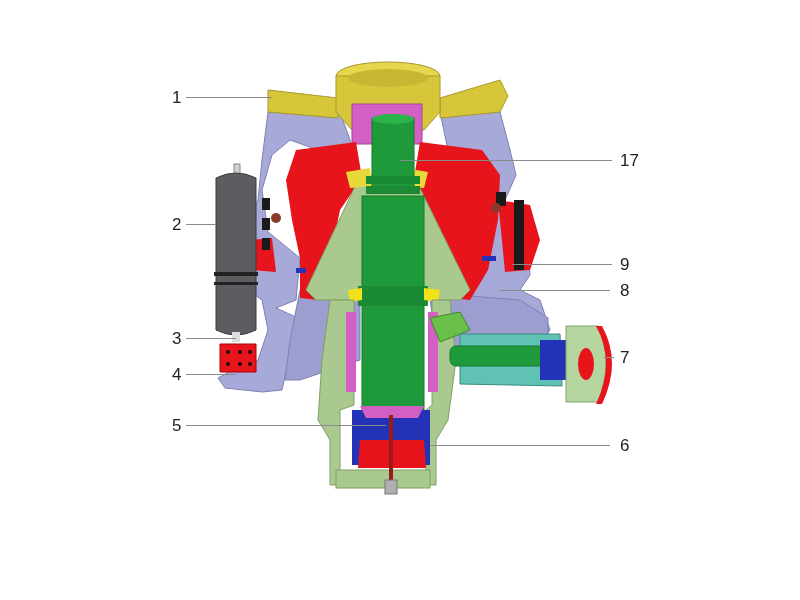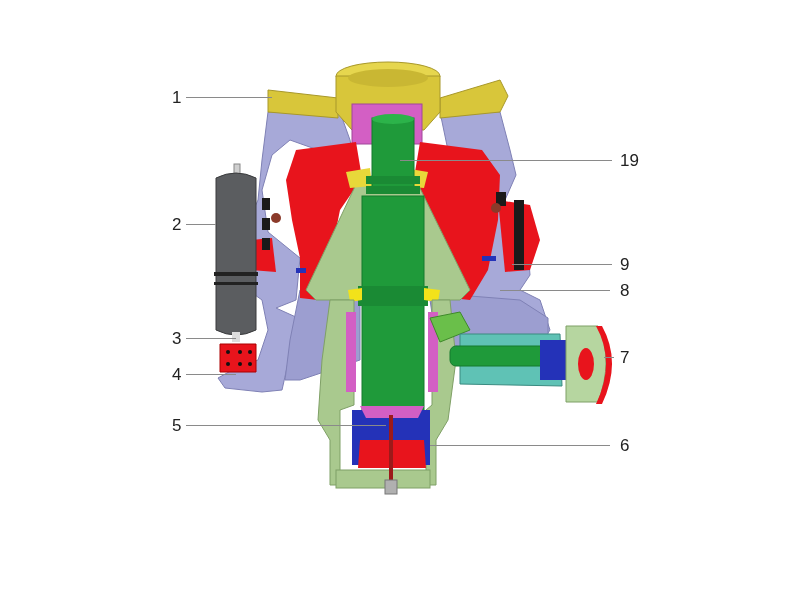--- a/index.html
+++ b/index.html
@@ -123,13 +123,13 @@
 
 <span class="callout-label" style="left:172px; top:89px;">1</span>
 <span class="callout-label" style="left:172px; top:216px;">2</span>
 <span class="callout-label" style="left:172px; top:330px;">3</span>
 <span class="callout-label" style="left:172px; top:366px;">4</span>
 <span class="callout-label" style="left:172px; top:417px;">5</span>
 <span class="callout-label" style="left:620px; top:437px;">6</span>
 <span class="callout-label" style="left:620px; top:349px;">7</span>
 <span class="callout-label" style="left:620px; top:282px;">8</span>
 <span class="callout-label" style="left:620px; top:256px;">9</span>
-<span class="callout-label" style="left:620px; top:152px;">19</span>
+<span class="callout-label" style="left:620px; top:152px;">17</span>
 
 </body></html>

